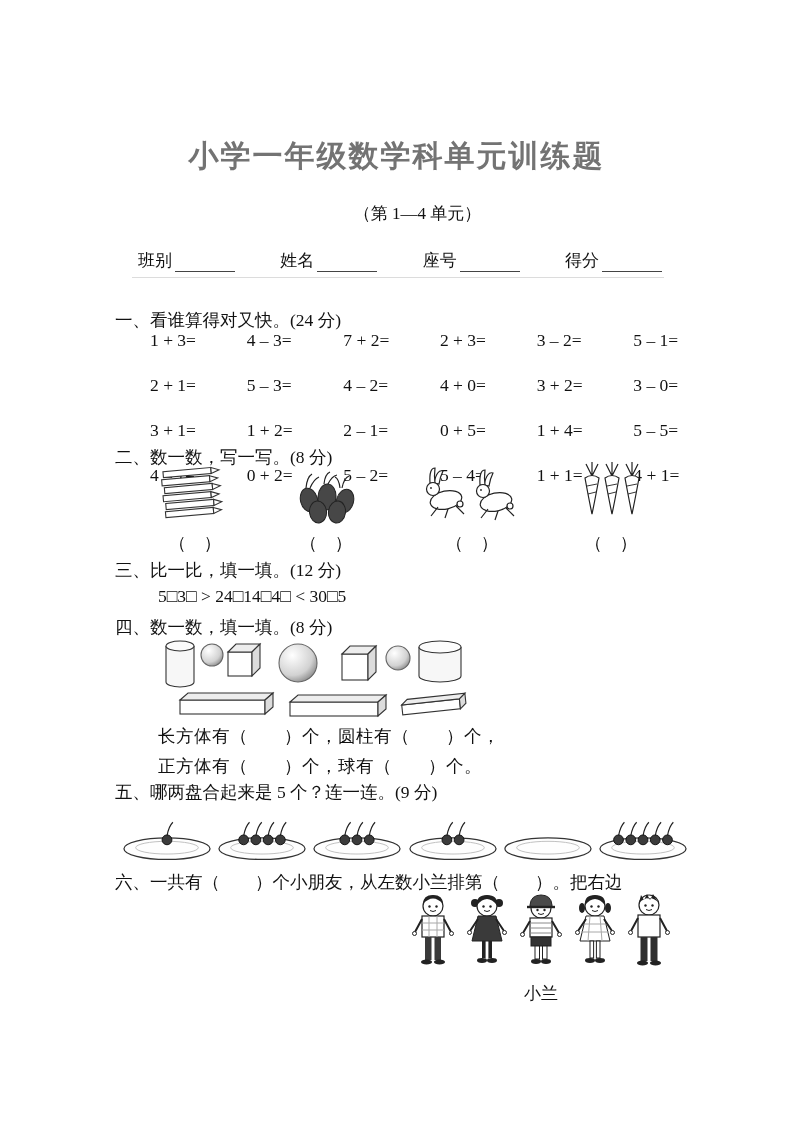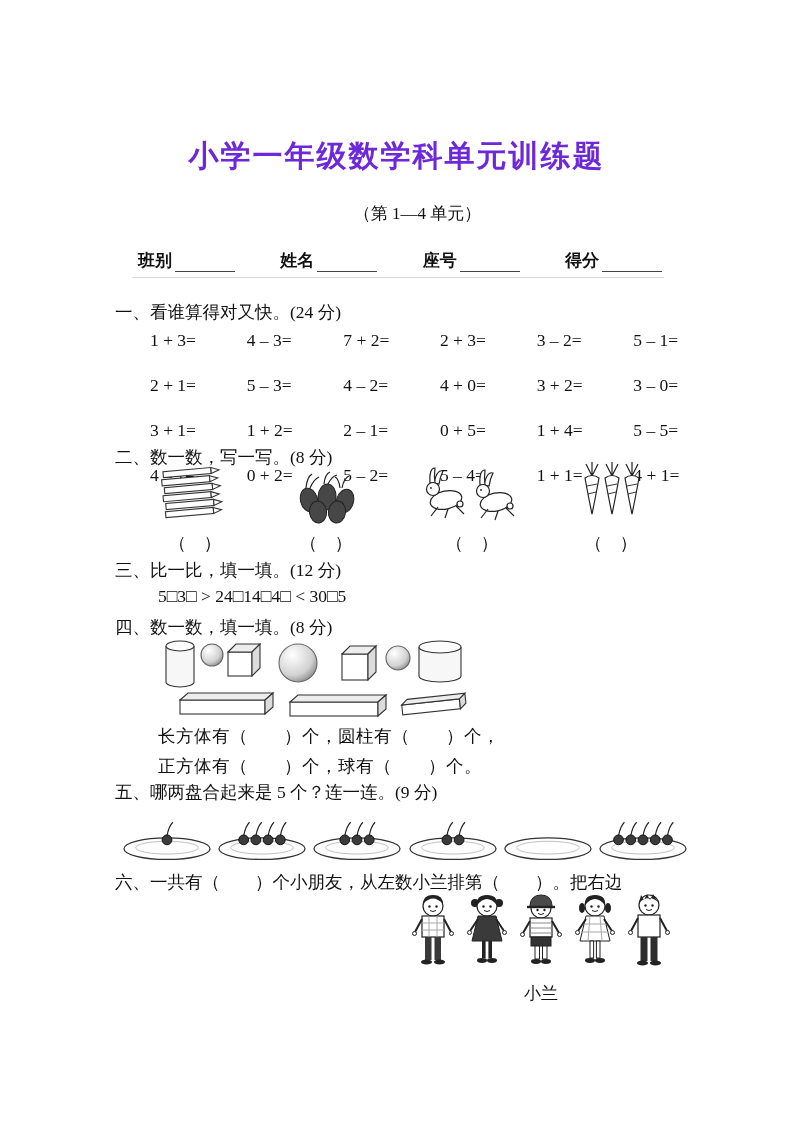--- a/index.html
+++ b/index.html
@@ -1,22 +1,22 @@
 <!DOCTYPE html>
 <html lang="zh"><head>
 <meta charset="utf-8">
 <style>
   html,body{margin:0;padding:0;background:#ffffff;}
   .page{position:relative;width:793px;height:1122px;background:#fff;overflow:hidden;
         font-family:"Liberation Serif","DejaVu Serif",serif;color:#111;}
   .abs{position:absolute;}
   .title{top:136px;left:0;width:100%;text-align:center;font-size:30px;font-weight:bold;
-         letter-spacing:2px;color:#6d28d9;font-family:"Liberation Sans","DejaVu Sans",sans-serif;}
+         letter-spacing:2px;color:#737373;font-family:"Liberation Sans","DejaVu Sans",sans-serif;}
   .subtitle{top:202px;left:0;width:100%;text-align:center;font-size:17px;margin-left:21px;}
-  .header-row{top:249px;left:138px;width:524px;display:flex;justify-content:space-between;font-size:17px;font-weight:bold;}
+  .header-row{top:249px;left:138px;width:524px;display:flex;justify-content:space-between;font-size:17px;}
   .header-field{display:flex;align-items:flex-end;}
   .blank-line{display:inline-block;width:60px;height:19px;border-bottom:1px solid #444;margin-left:3px;}
   .rule{top:277px;left:132px;width:532px;height:0;border-top:1px solid #dcdcdc;}
   .heading{left:115px;font-size:17.5px;white-space:nowrap;}
   .calc-grid{top:330px;left:150px;width:556px;display:grid;grid-template-columns:repeat(6,1fr);
              row-gap:9px;font-size:17.5px;gap:24px;}
   .calc-cell{white-space:nowrap;}
   .paren{font-size:17.5px;text-align:center;white-space:nowrap;}
   .compare-row{top:586px;left:158px;display:flex;font-size:17.5px;white-space:nowrap;}
   .text-line{left:158px;font-size:17.5px;white-space:nowrap;letter-spacing:0.5px;}
@@ -46,21 +46,21 @@
       <span>座号</span>
       <span class="blank-line"></span>
     </span>
     <span class="header-field">
       <span>得分</span>
       <span class="blank-line"></span>
     </span>
   </div>
   <div class="abs rule"></div>
 
-  <div class="abs heading" style="top:300px">一、看谁算得对又快。(24 分)</div>
+  <div class="abs heading" style="top:308px">一、看谁算得对又快。(24 分)</div>
   <div class="abs calc-grid">
     <span class="calc-cell">1 + 3=</span>
     <span class="calc-cell">4 – 3=</span>
     <span class="calc-cell">7 + 2=</span>
     <span class="calc-cell">2 + 3=</span>
     <span class="calc-cell">3 – 2=</span>
     <span class="calc-cell">5 – 1=</span>
     <span class="calc-cell">2 + 1=</span>
     <span class="calc-cell">5 – 3=</span>
     <span class="calc-cell">4 – 2=</span>

